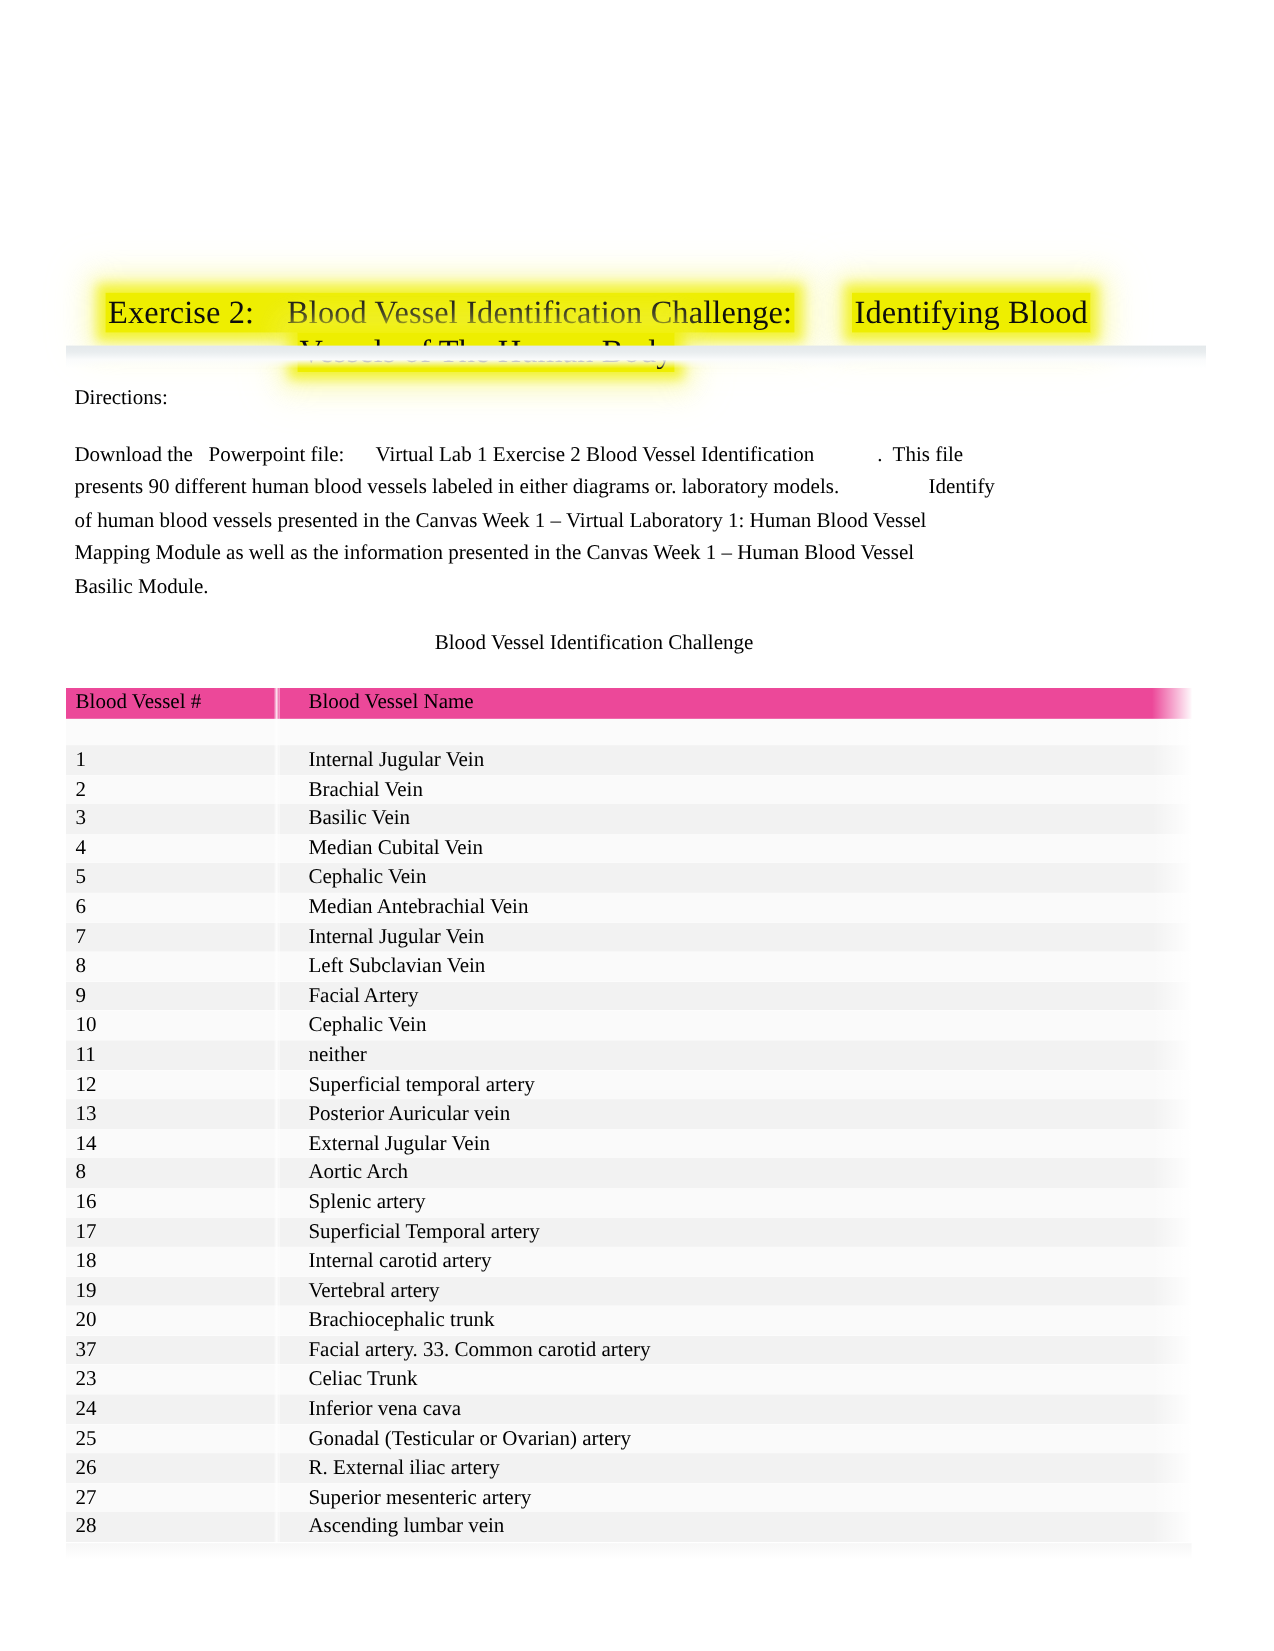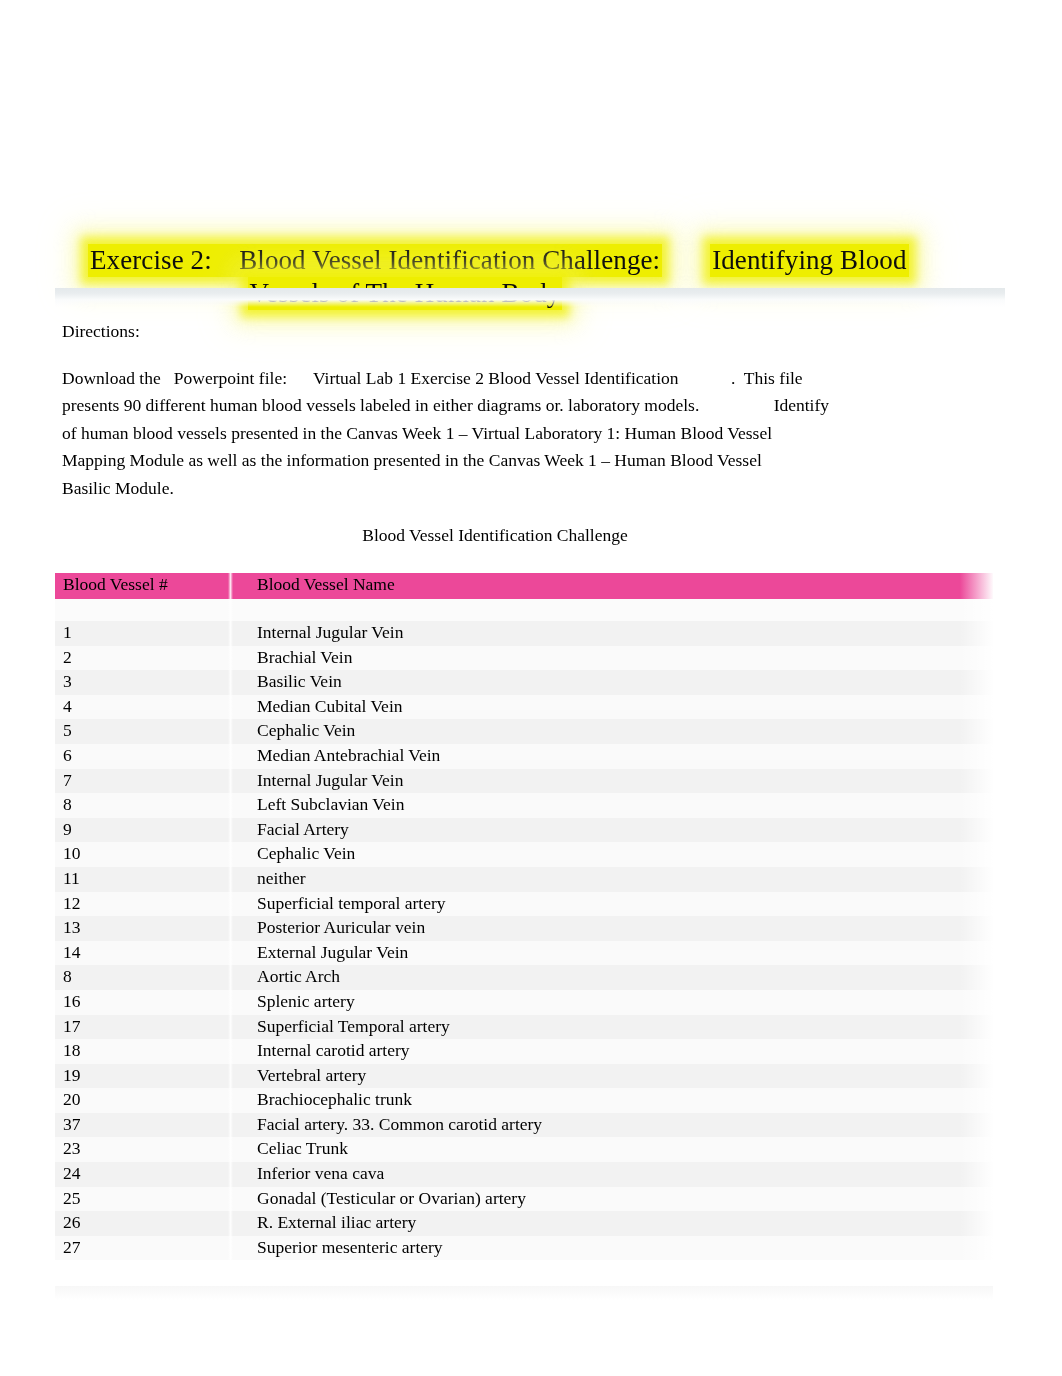--- a/index.html
+++ b/index.html
@@ -314,20 +314,24 @@
           <td class="nam">Gonadal (Testicular or Ovarian) artery</td>
         </tr>
         <tr class="shadeA">
           <td class="num">26</td>
           <td class="nam">R. External iliac artery</td>
         </tr>
         <tr class="shadeB">
           <td class="num">27</td>
           <td class="nam">Superior mesenteric artery</td>
         </tr>
+        <tr class="shadeA">
+          <td class="num">28</td>
+          <td class="nam">Ascending lumbar vein</td>
+        </tr>
       </tbody>
   </table>
 
   <div class="col-seam"></div>
   <div class="table-right-fade"></div>
   <div class="table-bottom-fade"></div>
 
 </div>
 
 </body></html>

